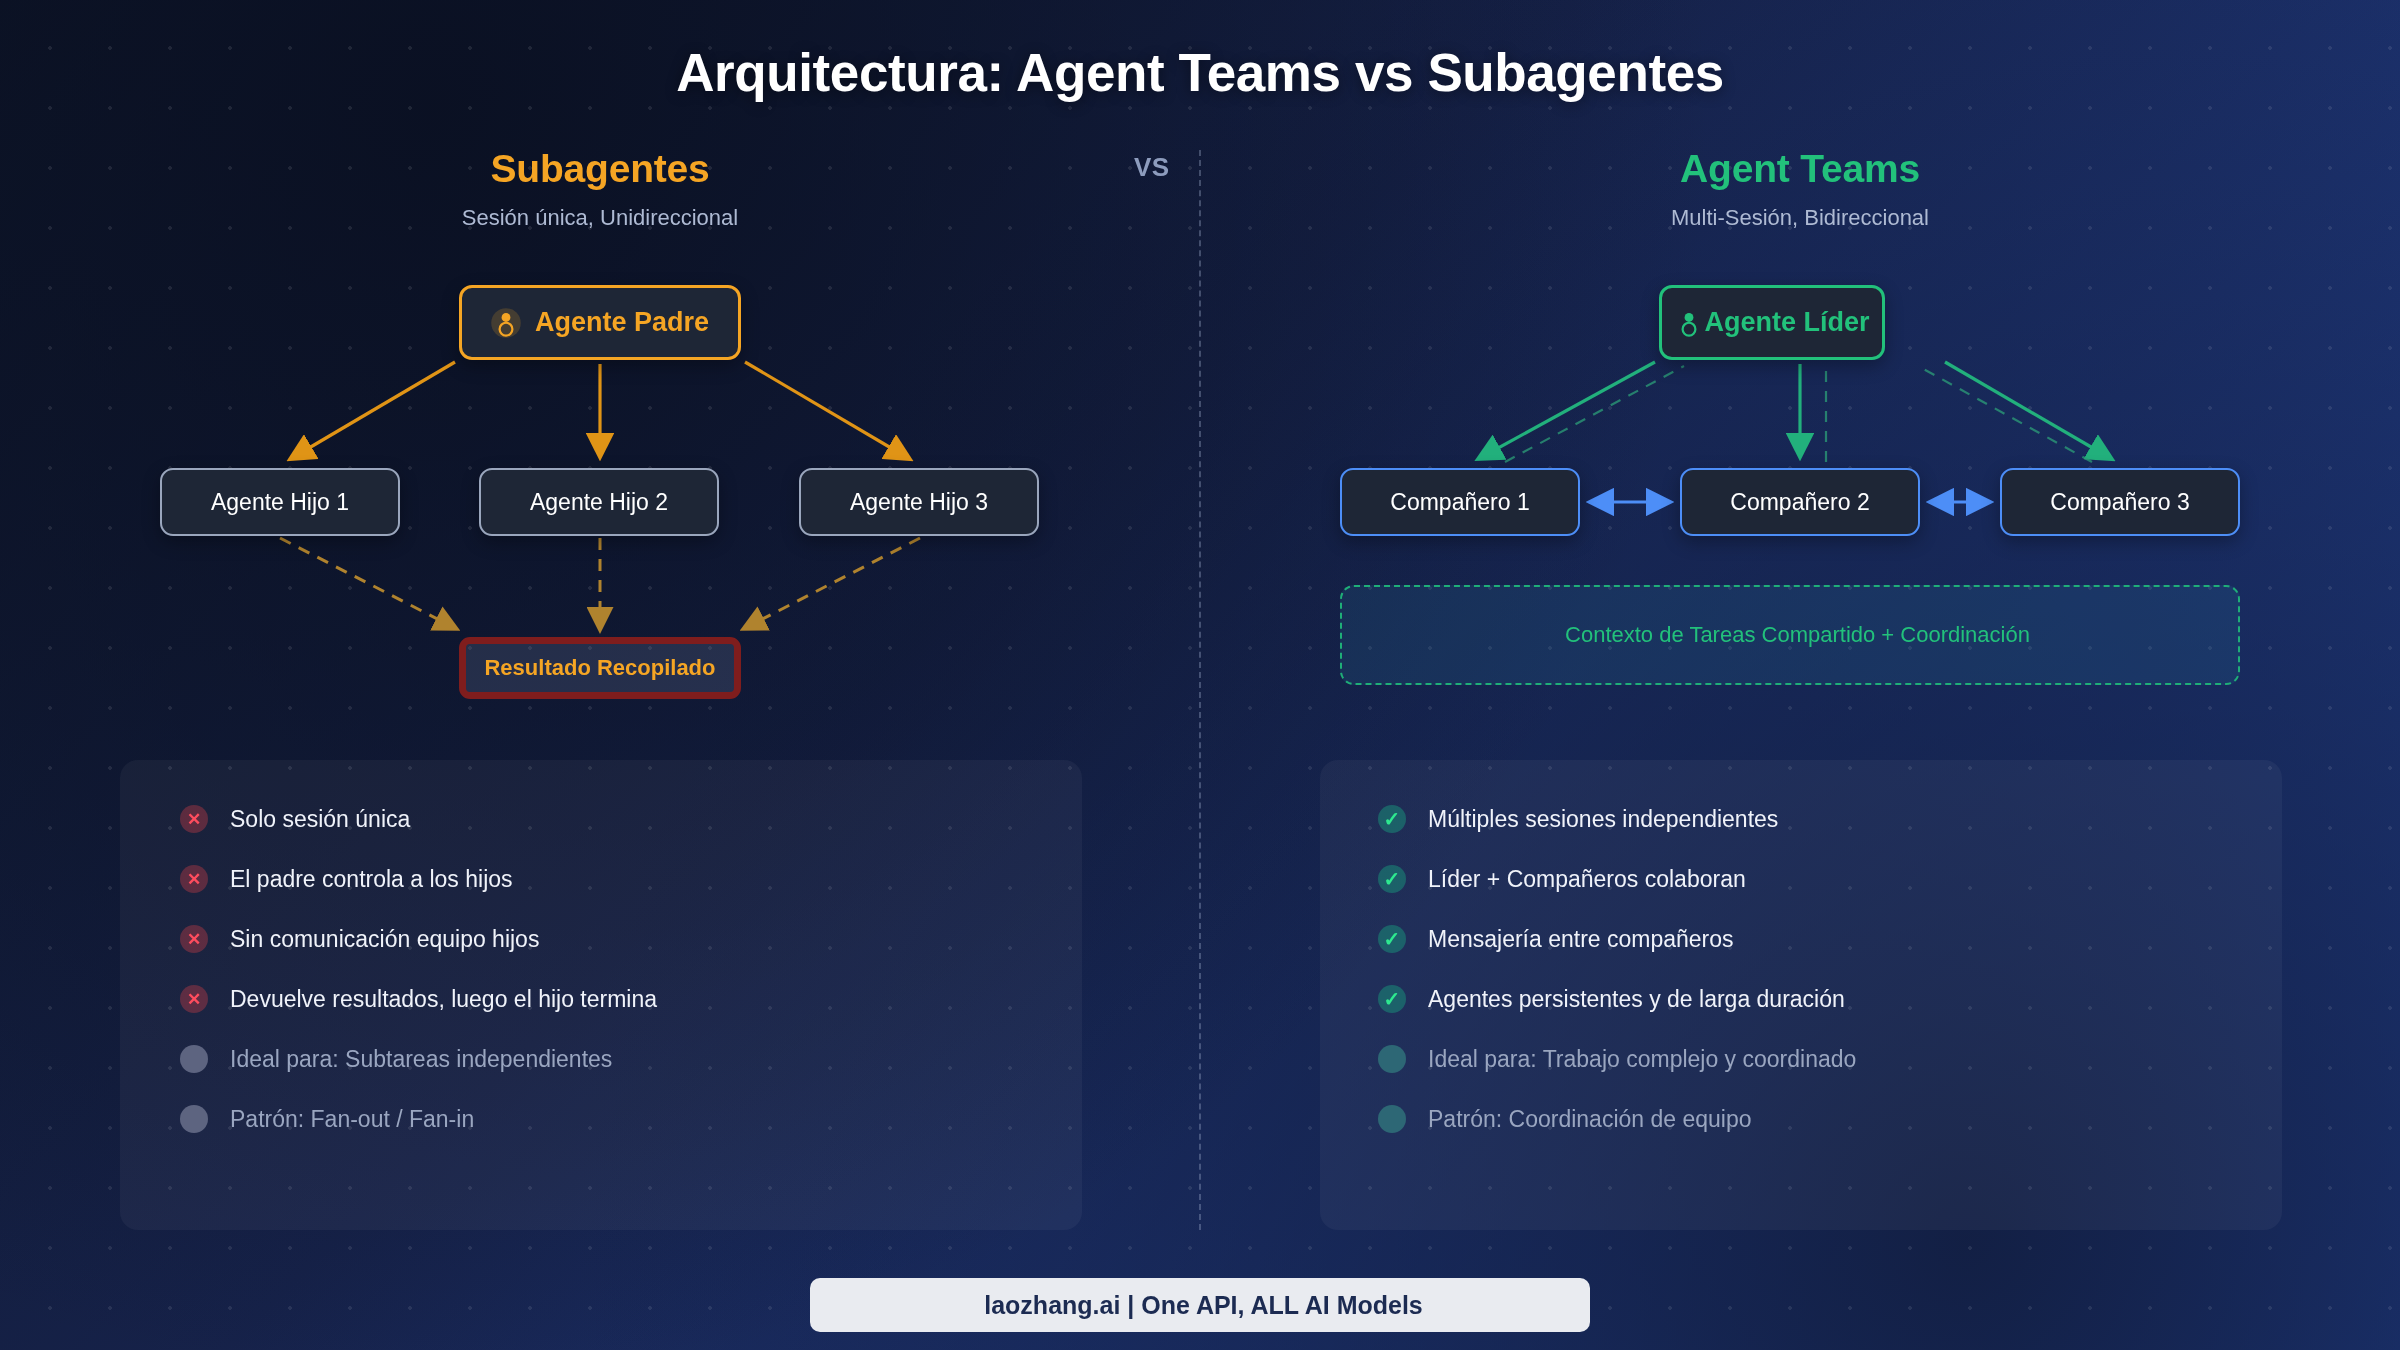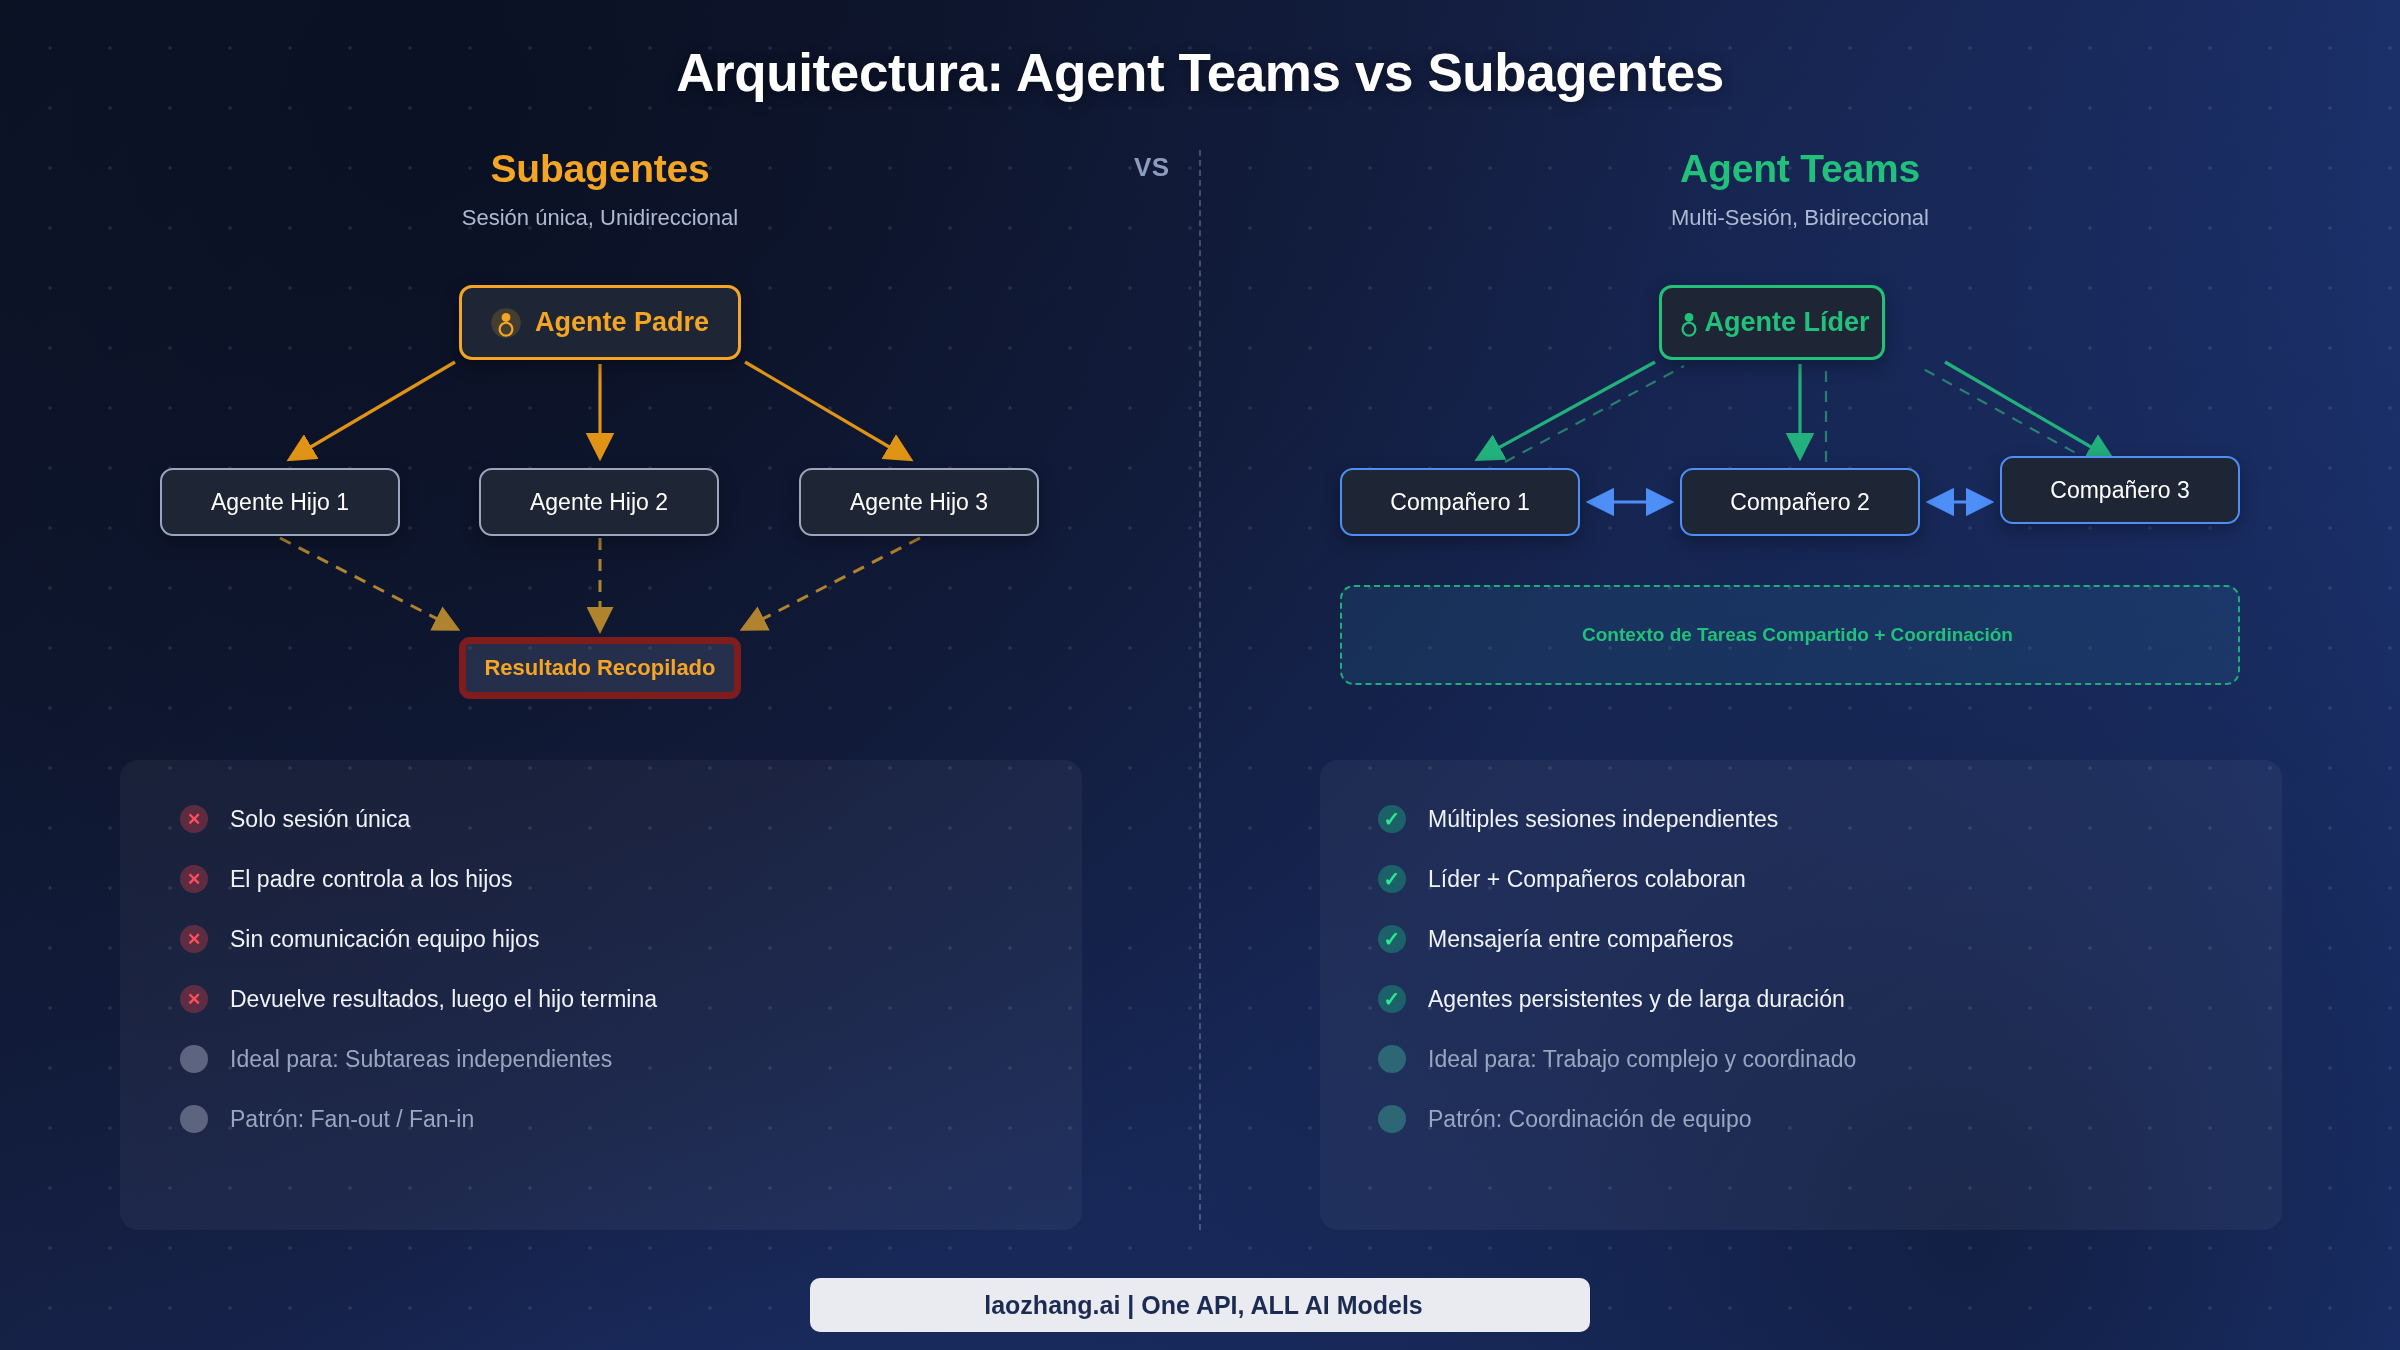--- a/index.html
+++ b/index.html
@@ -68,35 +68,35 @@
     width:240px; height:68px; border:2px solid #9aa6bd; font-size:23px;
   }
   .node.peer {
     width:240px; height:68px; border:2px solid #4d8ef7; font-size:23px;
   }
   #child1 { left:160px;  top:468px; }
   #child2 { left:479px;  top:468px; }
   #child3 { left:799px;  top:468px; }
   #peer1  { left:1340px; top:468px;justify-content:center; }
   #peer2  { left:1680px; top:468px; }
-  #peer3  { left:2000px; top:456px; }
+  #peer3  { left:2000px; top:468px; }
 
   .result-box {
     position:absolute; left:459px; top:637px; width:282px; height:62px;
     display:flex; align-items:center; justify-content:center;
     border:7px solid #7f1d1d; border-radius:11px;
     background: rgba(120,130,165,0.22);
     color:#f5a524; font-size:22px; font-weight:bold;
   }
   .shared-box {
     position:absolute; left:1340px; top:585px; width:900px; height:100px;
     display:flex; align-items:center; justify-content:center;
     border:2px dashed #1fae78; border-radius:14px;
     background: rgba(40,110,150,0.20);
-    color:#22c17b; font-size:19px; font-weight:bold;padding-left:15px;
+    color:#22c17b; font-size:22px; font-weight:normal;padding-left:15px;
   }
 
   
   .person { width:30px; height:32px; flex:0 0 auto; }
 
   
   #wires { position:absolute; inset:0; pointer-events:none; }
 
   
   .panel {

